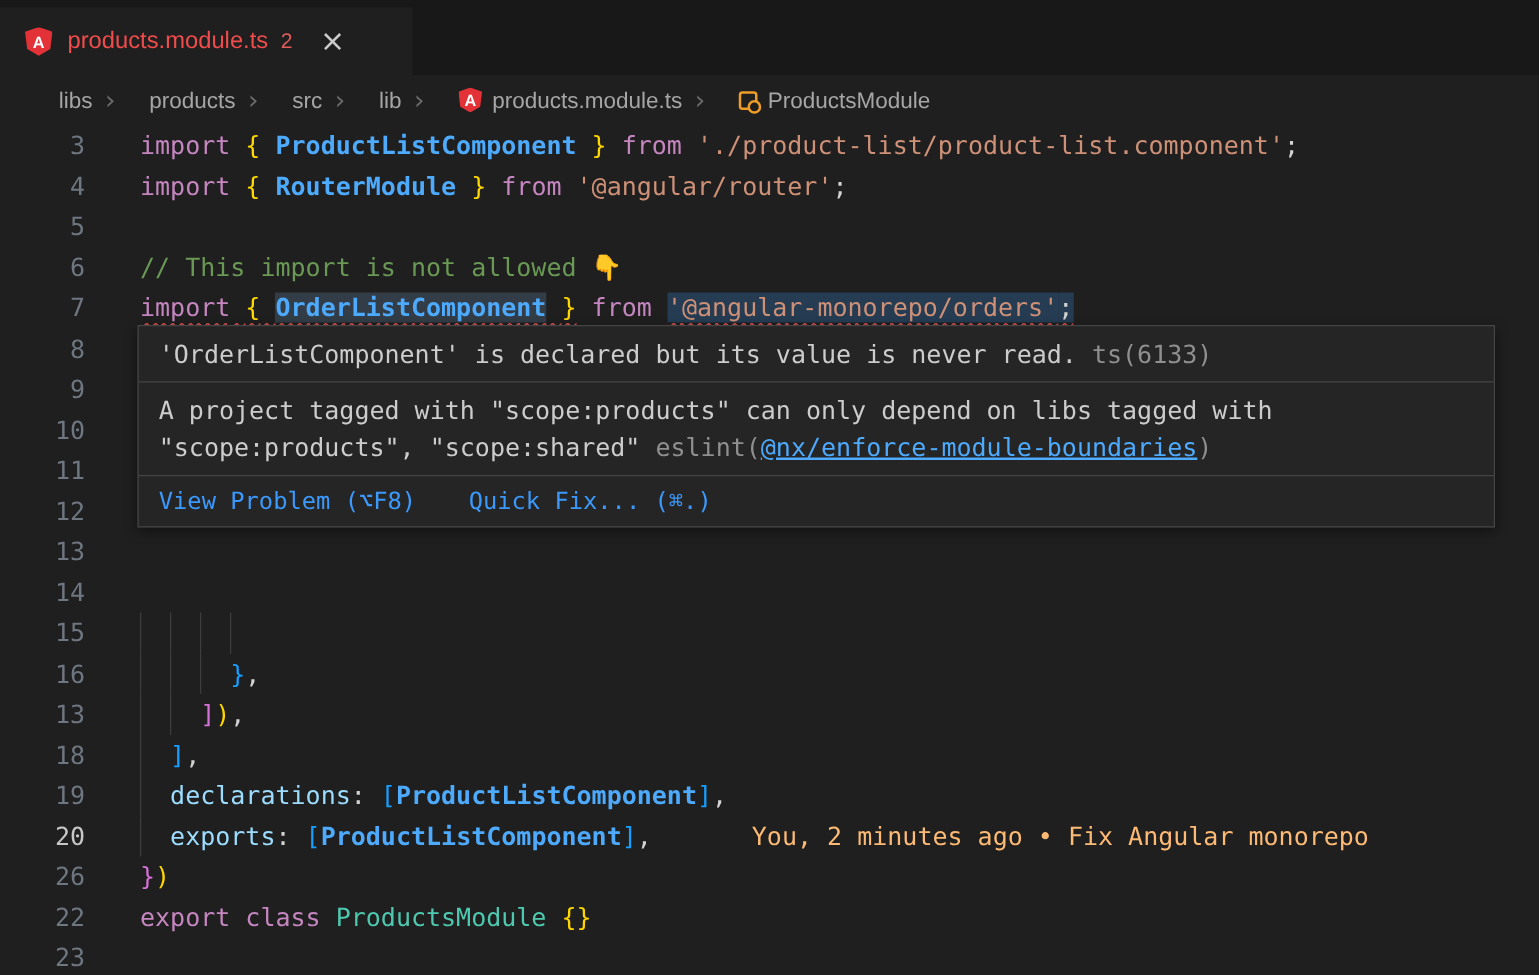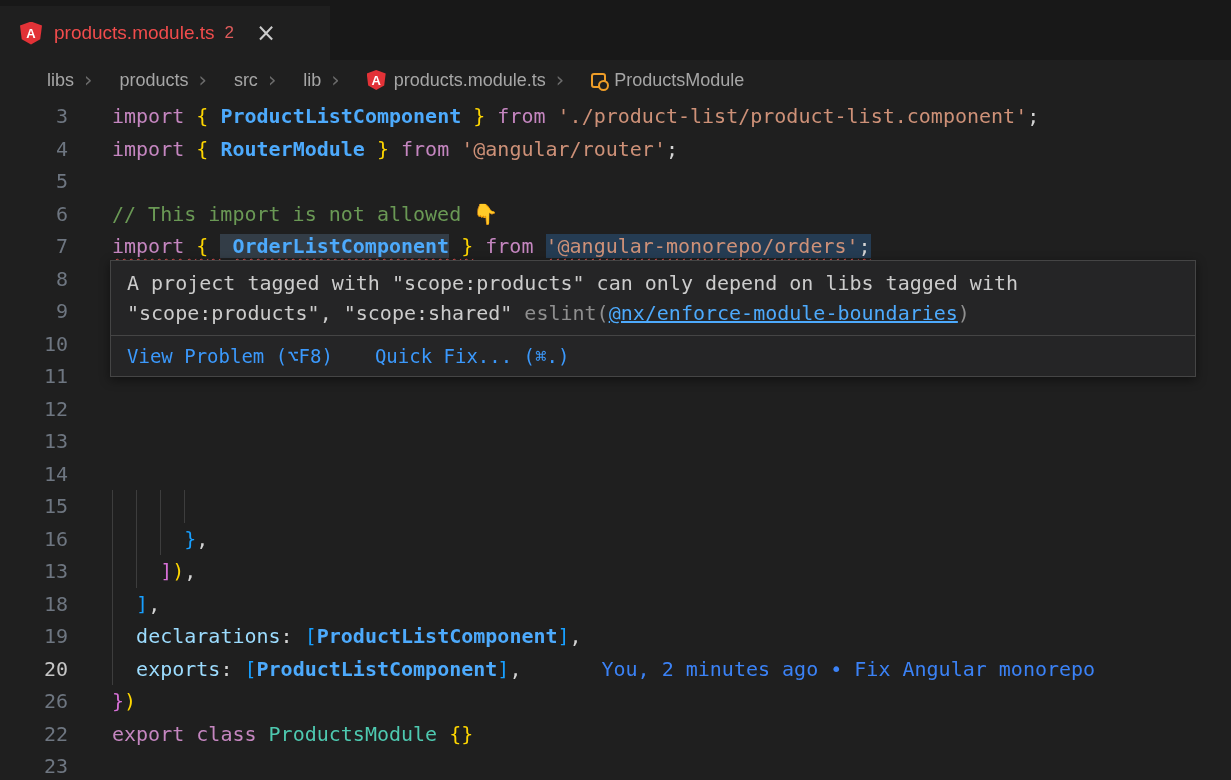--- a/index.html
+++ b/index.html
@@ -34,25 +34,25 @@
   .class-icon::after { content:''; position:absolute; right:-5px; bottom:-5px; width:7px; height:7px;
                 background:#1f1f1f; border:2px solid #ee9d28; border-radius:50%; }
 
   
   .editor { position:relative; background:#1f1f1f; height:680px; font-size:20px; }
   .line { position:relative; display:flex; height:32.5px; line-height:32.5px; }
   .gutter { width:68px; flex:none; text-align:right; color:#6e7681; }
   .gutter.active { color:#c6c6c6; }
   .codetext { white-space:pre; margin-left:44px; color:#d4d4d4; }
   .gv { position:absolute; top:0; bottom:0; width:1px; background:#3d3d3d; }
-  .blame { color:#3b82f6; margin-left:80px; }
+  .blame { color:#fdba74; margin-left:80px; }
 
   .sq  { text-decoration:underline; text-decoration-style:wavy; text-decoration-color:#e45454;
          text-decoration-thickness:1px; text-underline-offset:5px; text-decoration-skip-ink:none; }
-  .whl { background:rgba(99,133,166,0.30);padding-left:12px; }
+  .whl { background:rgba(99,133,166,0.30); }
   .hhl { background:rgba(42,84,126,0.55); }
 
   
   .hover-popup { position:absolute; left:110px; top:160px; width:1086px;
                  background:#252526; border:1px solid #454545; z-index:10;
                  color:#cccccc; font-size:20px; line-height:30px;
                  box-shadow:0 3px 10px rgba(0,0,0,0.45); }
   .hover-section { padding:7px 16px; border-bottom:1px solid #454545; }
   .hover-actions { display:flex; gap:42px; padding:5px 16px; font-size:19px; line-height:30px; }
   .dim { color:#8f8f8f; }
@@ -199,20 +199,24 @@
         <span class="codetext"><span style="color: rgb(197, 134, 192);">export</span><span style="color: rgb(212, 212, 212);"> </span><span style="color: rgb(197, 134, 192);">class</span><span style="color: rgb(212, 212, 212);"> </span><span style="color: rgb(78, 201, 176);">ProductsModule</span><span style="color: rgb(212, 212, 212);"> </span><span style="color: rgb(255, 215, 0);">{}</span></span>
       </div>
       <div class="line">
         <span class="gutter">23</span>
         <span class="codetext"></span>
       </div>
     </div>
 
   <div class="hover-popup">
     <div class="hover-section">
+      <span>'OrderListComponent' is declared but its value is never read.</span>
+      <span class="dim">ts(6133)</span>
+    </div>
+    <div class="hover-section">
       <span>A project tagged with "scope:products" can only depend on libs tagged with</span><br>
       <span>"scope:products", "scope:shared"</span>
       <span class="dim">eslint(</span><span class="link">@nx/enforce-module-boundaries</span><span class="dim">)</span>
     </div>
     <div class="hover-actions">
       <span class="action">View Problem (⌥F8)</span>
       <span class="action">Quick Fix... (⌘.)</span>
     </div>
   </div>
 </div>

